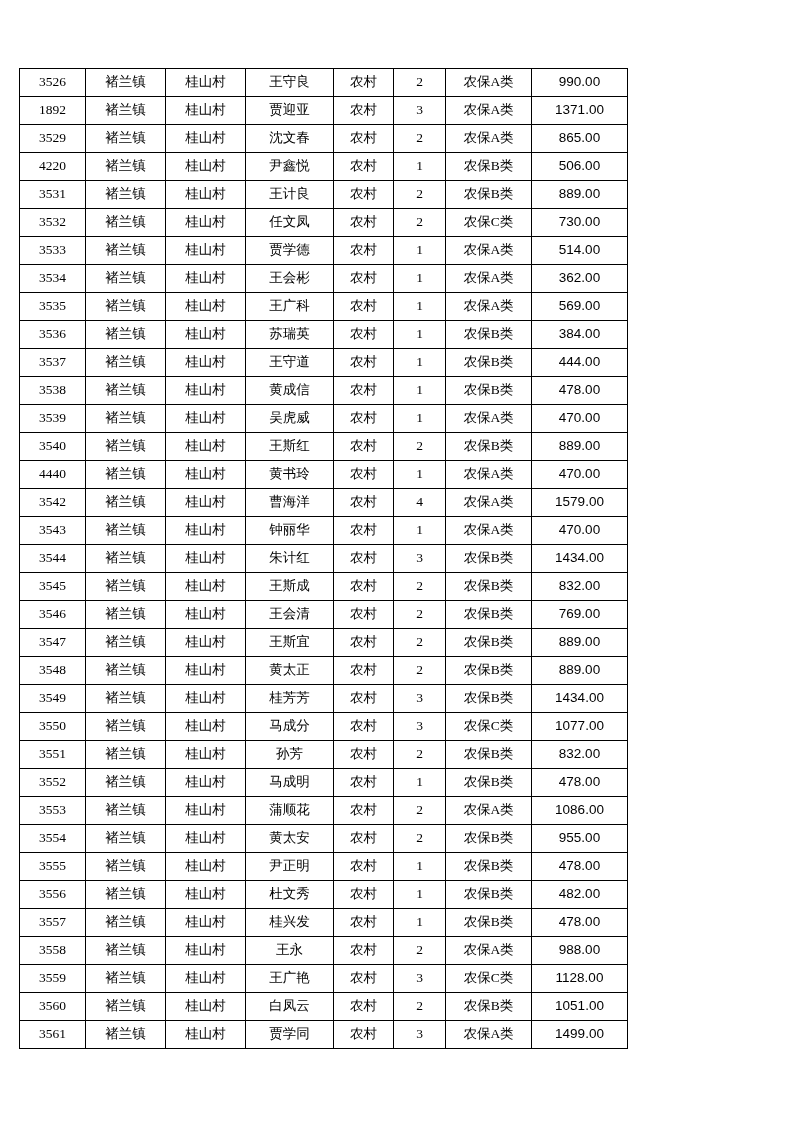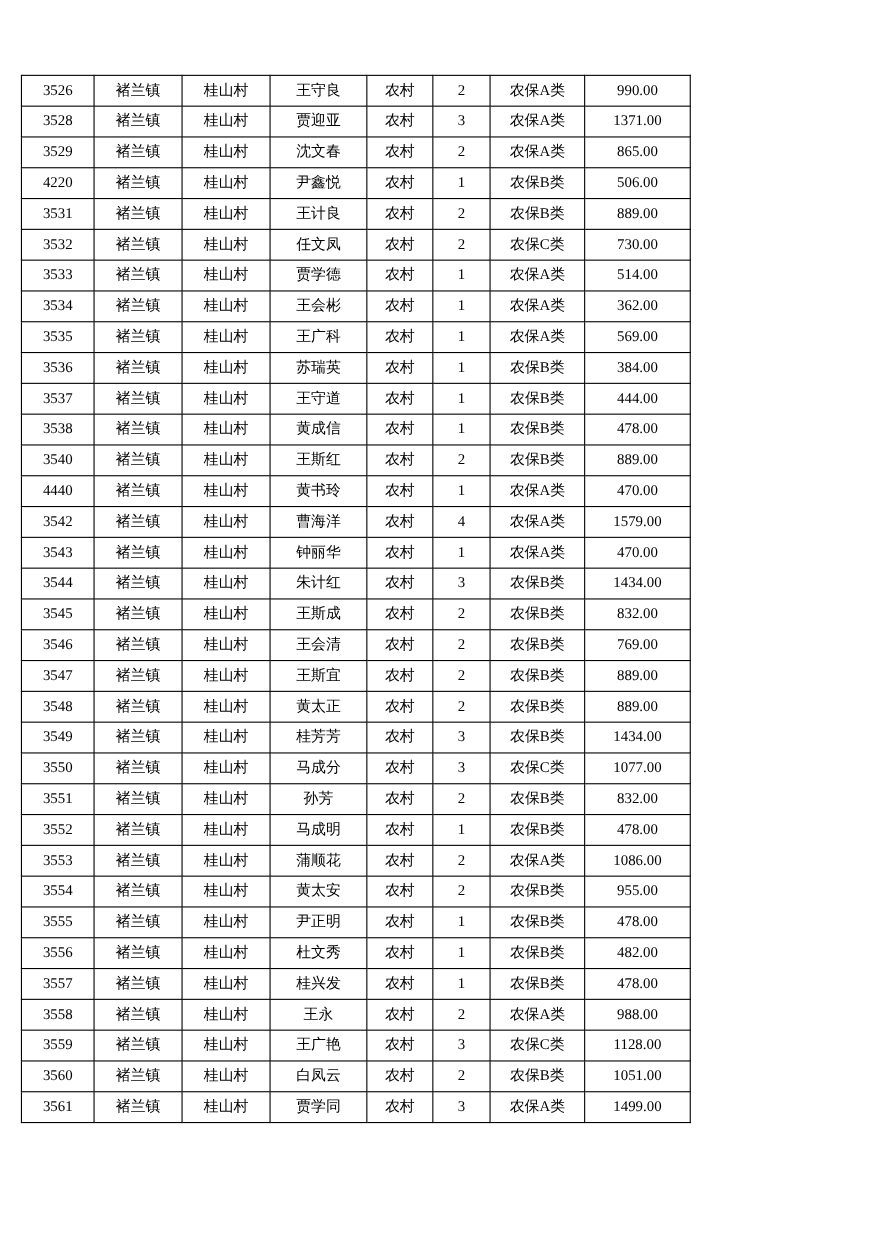--- a/index.html
+++ b/index.html
@@ -45,21 +45,21 @@
   .col-vill  { width: 80px; }
   .col-name  { width: 88px; }
   .col-type  { width: 60px; }
   .col-num   { width: 52px; }
   .col-cat   { width: 86px; }
   .col-amt   { width: 96px; }
 
   td.amount {
     text-align: right;
     padding-right: 14px;
-    font-family: Liberation Serif, serif;
+    font-family: Liberation Sans, sans-serif;
   }
   td.seq {
     font-family: "Liberation Serif", "DejaVu Serif", serif;
   }
   td.count {
     font-family: "Liberation Serif", "DejaVu Serif", serif;
   }
 </style>
 </head>
 <body>
@@ -82,21 +82,21 @@
             <td class="seq">3526</td>
             <td>褚兰镇</td>
             <td>桂山村</td>
             <td>王守良</td>
             <td>农村</td>
             <td class="count">2</td>
             <td>农保A类</td>
             <td class="amount">990.00</td>
           </tr>
           <tr>
-            <td class="seq">3528</td>
+            <td class="seq">1892</td>
             <td>褚兰镇</td>
             <td>桂山村</td>
             <td>贾迎亚</td>
             <td>农村</td>
             <td class="count">3</td>
             <td>农保A类</td>
             <td class="amount">1371.00</td>
           </tr>
           <tr>
             <td class="seq">3529</td>
@@ -190,20 +190,30 @@
           </tr>
           <tr>
             <td class="seq">3538</td>
             <td>褚兰镇</td>
             <td>桂山村</td>
             <td>黄成信</td>
             <td>农村</td>
             <td class="count">1</td>
             <td>农保B类</td>
             <td class="amount">478.00</td>
+          </tr>
+          <tr>
+            <td class="seq">3539</td>
+            <td>褚兰镇</td>
+            <td>桂山村</td>
+            <td>吴虎威</td>
+            <td>农村</td>
+            <td class="count">1</td>
+            <td>农保A类</td>
+            <td class="amount">470.00</td>
           </tr>
           <tr>
             <td class="seq">3540</td>
             <td>褚兰镇</td>
             <td>桂山村</td>
             <td>王斯红</td>
             <td>农村</td>
             <td class="count">2</td>
             <td>农保B类</td>
             <td class="amount">889.00</td>

